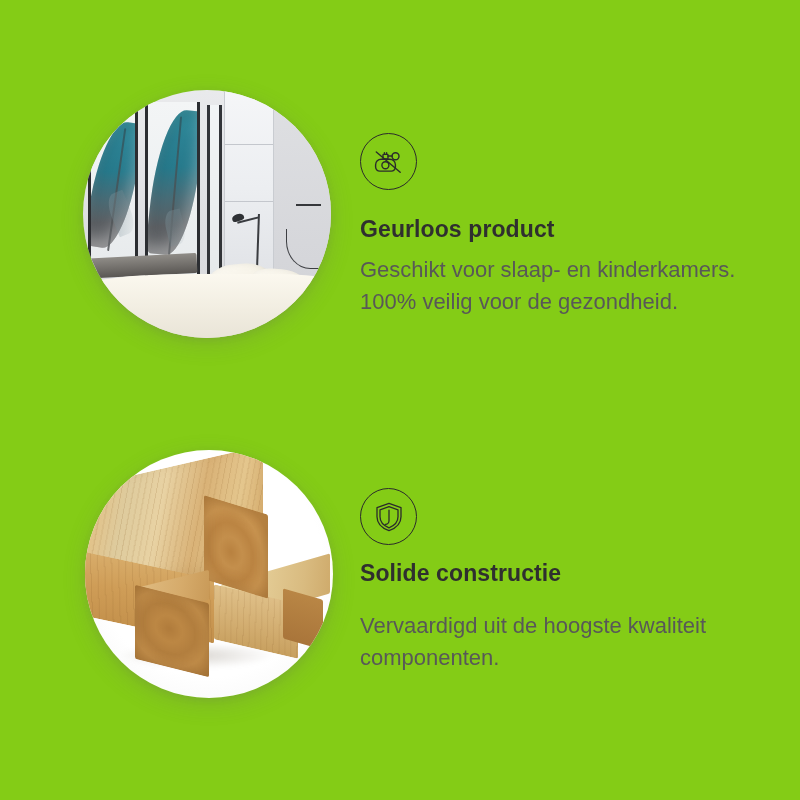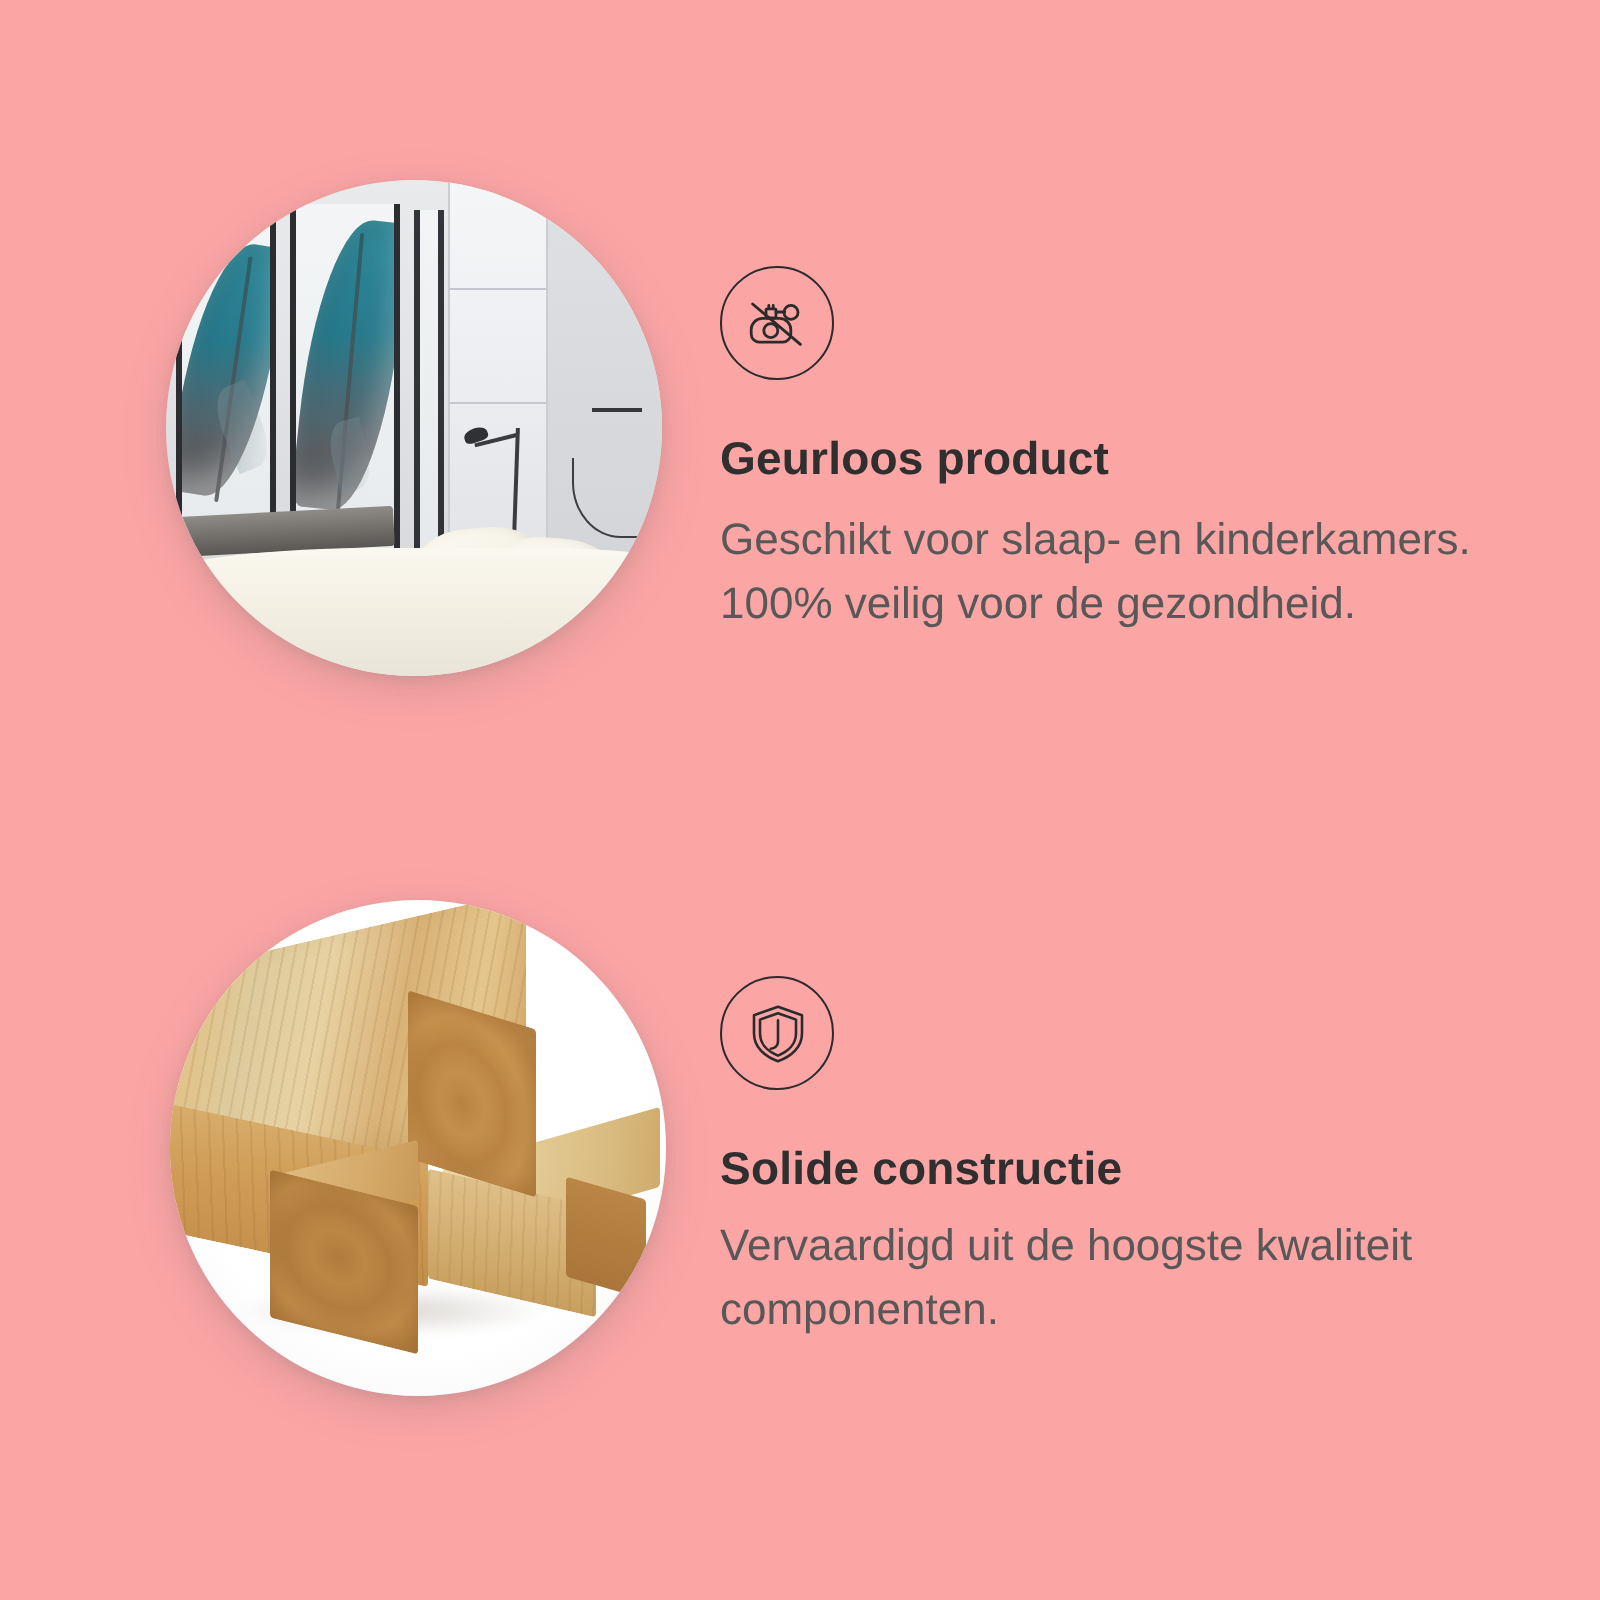--- a/index.html
+++ b/index.html
@@ -14,21 +14,21 @@
     background: #f2f2f2;
     font-family: "Liberation Sans", sans-serif;
     position: relative;
   }
 
   .page {
     position: absolute;
     inset: 0;
     width: 800px;
     height: 800px;
-    background: #fca5a5;
+    background: #84cc16;
   }
 
   
   .feature {
     position: absolute;
     left: 0;
     width: 800px;
   }
   .feature-1 { top: 0;   height: 400px; }
   .feature-2 { top: 400px; height: 400px; }
@@ -431,19 +431,19 @@
           <g fill="none" stroke="#2b2b2b" stroke-width="1.3" stroke-linecap="round" stroke-linejoin="round">
             <path d="M17 3.4 L29 7.6 v9.1 c0 6.6 -5.0 11.4 -12 13.9
                      c-7.0 -2.5 -12 -7.3 -12 -13.9 V7.6 Z"></path>
             <path d="M17 6.6 L26 9.8 v7.0 c0 5.2 -3.9 9.0 -9 11.0
                      c-5.1 -2.0 -9 -5.8 -9 -11.0 V9.8 Z"></path>
             <path d="M17 10.2 v10.6 a3.6 3.6 0 0 1 -3.6 3.6"></path>
           </g>
         </svg>
       </div>
 
-      <h2 class="feature-title" style="margin-top:26px;">Solide constructie</h2>
-
-      <p class="feature-desc" style="margin-top:8px;">Vervaardigd uit de hoogste kwaliteit componenten.</p>
+      <h2 class="feature-title" style="margin-top:15px;">Solide constructie</h2>
+
+      <p class="feature-desc" style="margin-top:22px;">Vervaardigd uit de hoogste kwaliteit componenten.</p>
     </div>
   </section>
 
 </div>
 
 </body></html>

